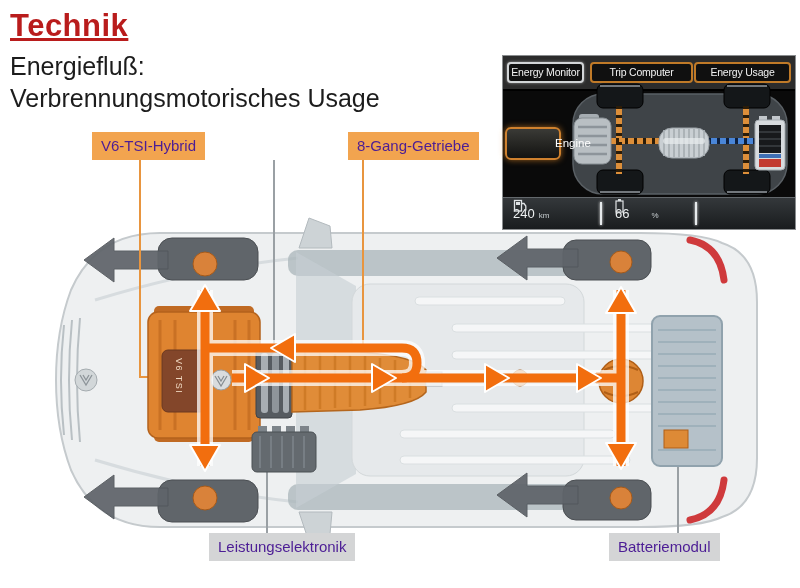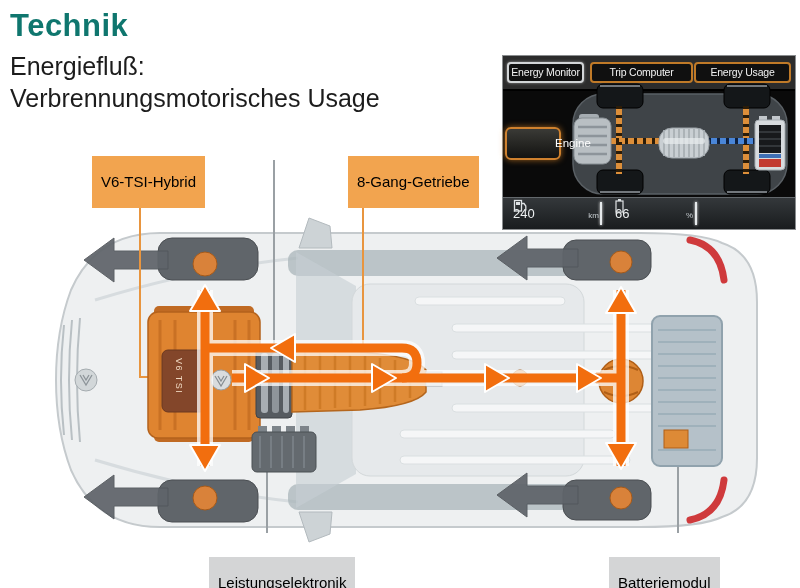--- a/index.html
+++ b/index.html
@@ -1,41 +1,41 @@
 <!DOCTYPE html>
 <html><head>
 <meta charset="utf-8">
 <style>
   html,body{margin:0;padding:0;background:#fff;}
   #stage{position:relative;width:800px;height:588px;background:#fff;overflow:hidden;
          font-family:"Liberation Sans",sans-serif;color:#1a1a1a;}
   .abs{position:absolute;}
   
-  #title{left:10px;top:8px;font-size:31px;font-weight:bold;letter-spacing:.5px;color:#0f766e;}
+  #title{left:10px;top:8px;font-size:31px;font-weight:bold;letter-spacing:.5px;color:#b91c1c;text-decoration:underline;}
   .subtitle{left:10px;font-size:25px;font-weight:400;color:#1c1c1c;text-align:center;}
   #sub1{top:52px;} #sub2{top:84px;}
   
-  .callout{padding:16px 9px;font-size:15px;line-height:20px;color:#000000;white-space:nowrap;margin-top:24px;}
+  .callout{padding:4px 9px;font-size:15px;line-height:20px;color:#4c1d95;white-space:nowrap;}
   .callout.orange{background:#f2a44f;}
   .callout.gray{background:#d4d5d6;}
   
   #screen{left:502px;top:55px;width:292px;height:173px;background:#fca5a5;
           border:1px solid #8a8d8f;box-sizing:content-box;}
   #screen svg{position:absolute;left:0;top:0;}
   .tab{position:absolute;top:6px;height:21px;line-height:17px;box-sizing:border-box;
        background:#101010;border:2px solid #c07a28;border-radius:4px;color:#f2f2f2;
        font-size:10.5px;text-align:center;letter-spacing:-.2px;}
   .tab.selected{border-color:#d2d5d7;box-shadow:0 0 3px rgba(255,255,255,.5);}
   #tab-0{left:4px;width:77px;} #tab-1{left:87px;width:103px;} #tab-2{left:191px;width:97px;}
   #engine-btn{left:2px;top:71px;width:56px;height:33px;box-sizing:border-box;
        background:linear-gradient(180deg,#3a3a36,#131311);border:2px solid #cf812e;border-radius:6px;
        box-shadow:0 0 6px rgba(230,140,40,.65);color:#fff;font-size:11.5px;text-align:center;line-height:29px;padding-left:48px;}
   #statusbar{left:0;top:141px;width:292px;height:32px;
        background:linear-gradient(180deg,#34383b,#191c1e);border-top:1px solid #63686c;box-sizing:border-box;}
-  .scell{position:absolute;top:0;height:31px;display:flex;align-items:center;justify-content:space-between;}
+  .scell{position:absolute;top:0;height:31px;display:flex;align-items:center;}
   .sval{font-size:13px;color:#eef1f2;} .sunit{font-size:8px;color:#c7cdd0;margin-left:2px;margin-top:4px;}
   .ssep{position:absolute;top:4px;width:2px;height:23px;background:#e6eaec;box-shadow:0 0 3px #fff;}
   #radio-panel{position:absolute;left:197px;top:3px;width:90px;height:25px;background:#0a0c0d;
        border:1px solid #40454a;border-radius:3px;color:#f0f3f4;font-size:13px;text-align:center;line-height:25px;}
 </style>
 </head>
 <body>
 
 <div id="stage">
 

